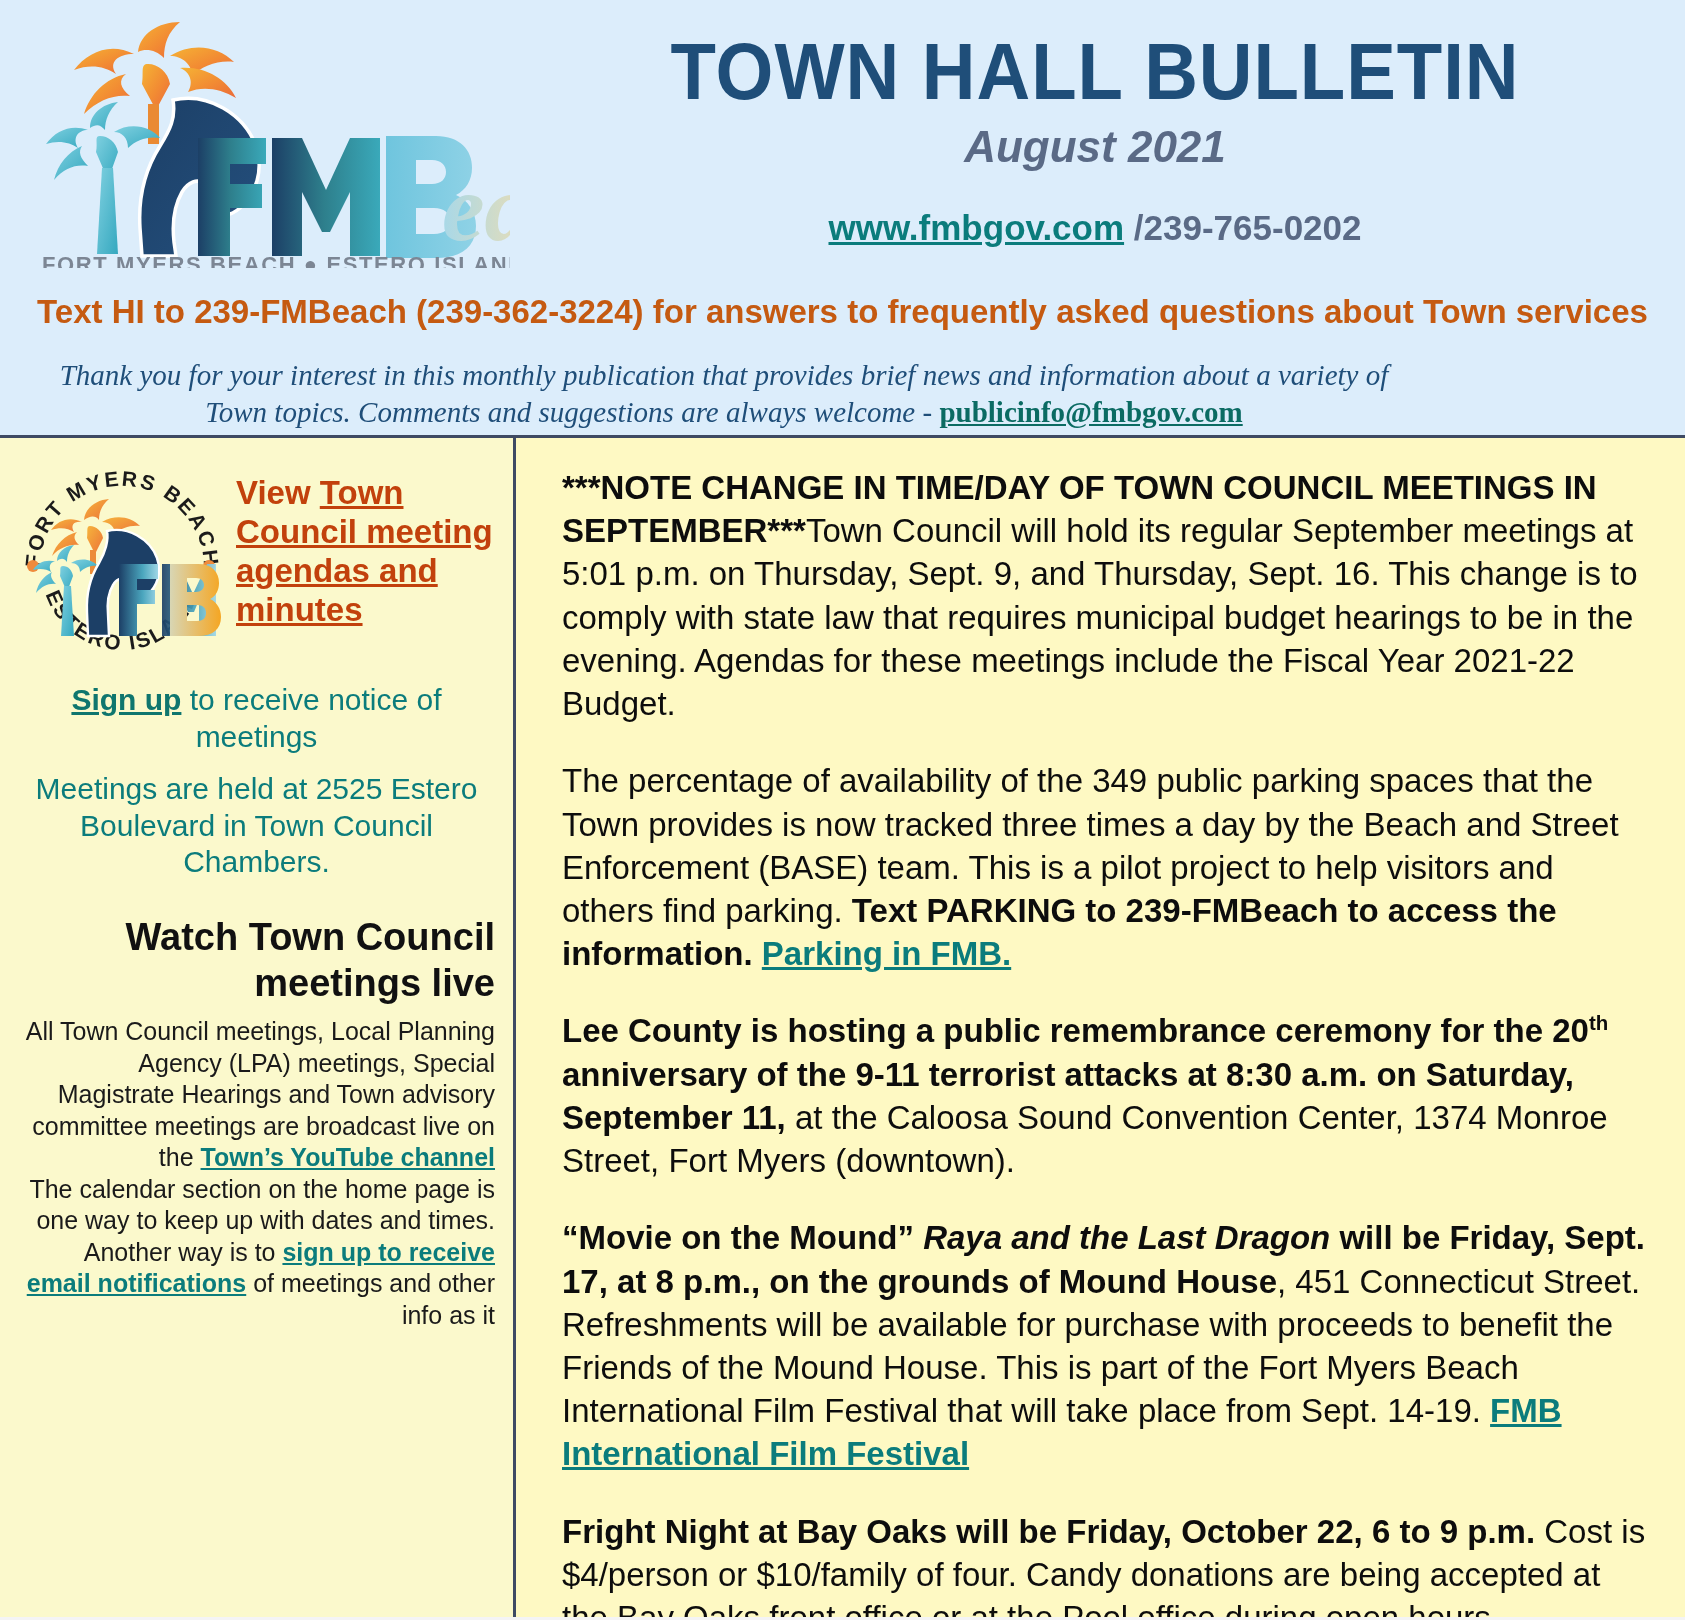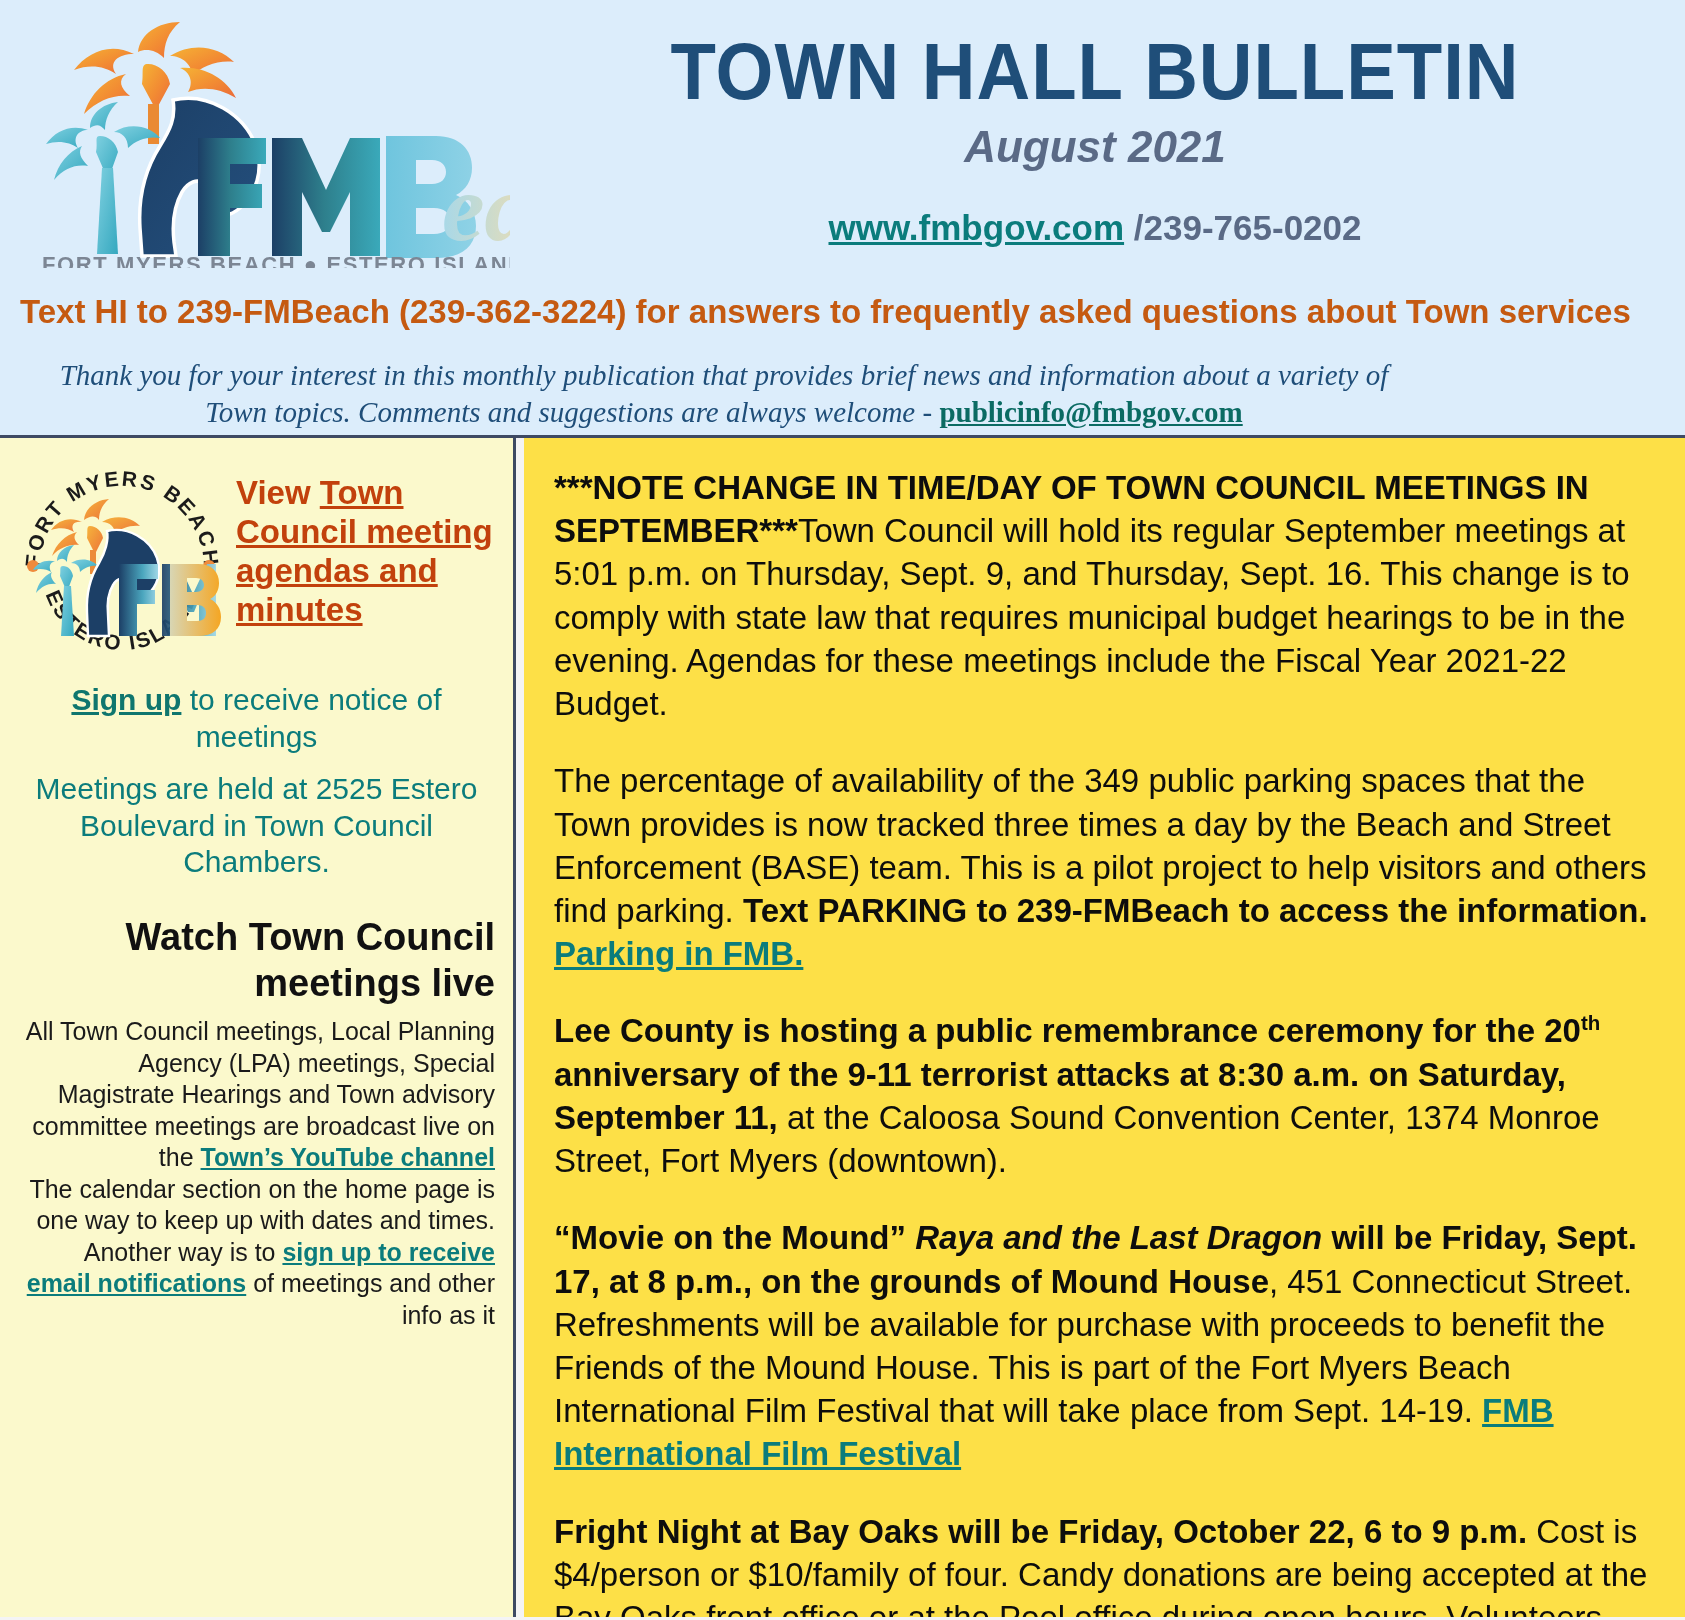--- a/index.html
+++ b/index.html
@@ -69,21 +69,21 @@
   .contact-line a {
     color: #0b7c7c;
     text-decoration: underline;
   }
 
   .text-hi {
     position: absolute;
     left: 0;
     top: 293px;
     width: 1685px;
-    text-align: left;
+    text-align: center;
     font-family: "Liberation Sans Narrow", "Liberation Sans", sans-serif;
     font-size: 33px;
     font-weight: bold;
     color: #c55a11;
     line-height: 1.15;
     padding: 0 20px;
   }
 
   .thankyou {
     position: absolute;
@@ -119,24 +119,23 @@
     width: 516px;
     min-width: 516px;
     background: #fbf9cc;
     border-right: 3px solid #3e4a63;
     padding: 22px 18px 0 18px;
     overflow: hidden;
   }
 
   .main {
     flex: 1;
-    background: #fde047;
-    padding: 28px 34px 0 30px;
+    background: #fef9c3;
+    padding: 28px 34px 0 46px;
     overflow: hidden;
-    margin-left: 8px;
   }
 
   
   .seal-row {
     display: flex;
     align-items: flex-start;
     gap: 8px;
     margin-bottom: 18px;
   }
   .seal-wrap { width: 210px; min-width: 210px; }

